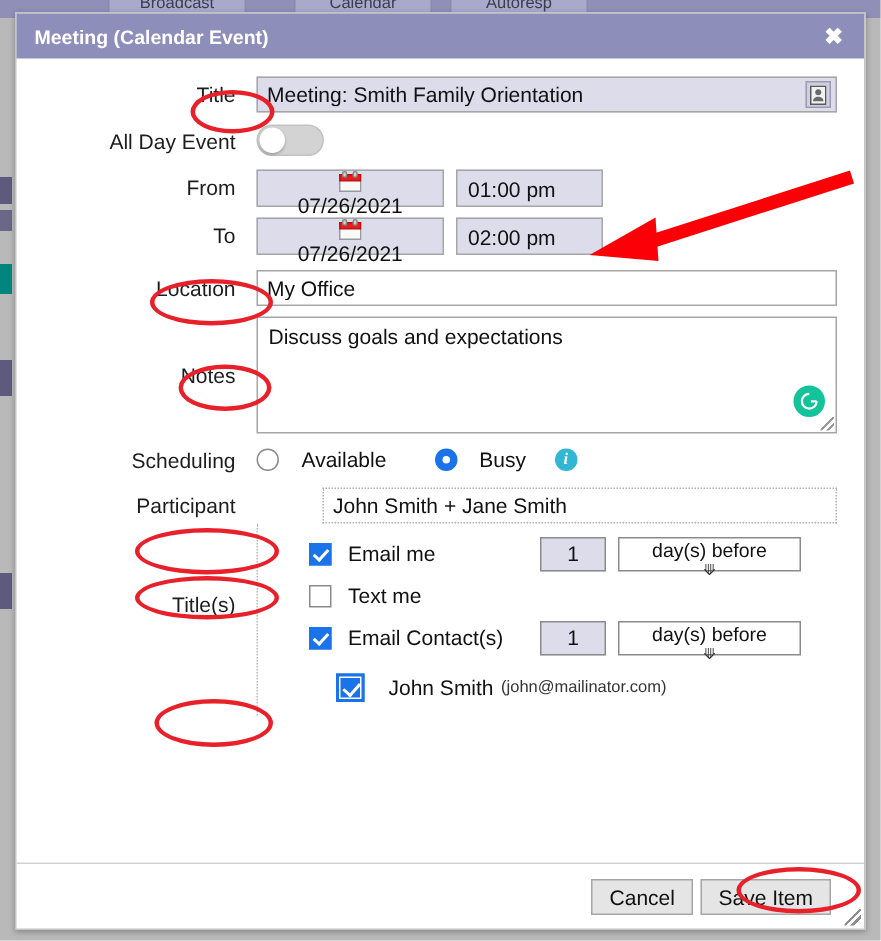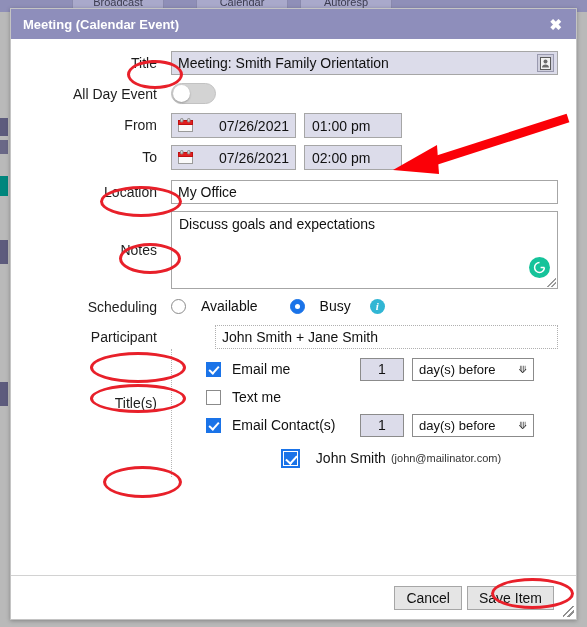--- a/index.html
+++ b/index.html
@@ -78,21 +78,21 @@
   #allday-toggle::after {
     content:""; position:absolute; left:1px; top:1px;
     width:17px; height:17px; border-radius:50%; background:#fff;
     box-shadow:0 1px 2px rgba(0,0,0,.28);
   }
 
   
   .dt-row { display:flex; gap:8px; }
   .date-box {
     width:125px; height:25px; background:#dcdcea; border:1px solid #a6a6a6;
-    display:flex; align-items:center; padding:0 6px; cursor:pointer;
+    display:flex; align-items:center; padding:0 6px; cursor:pointer;flex-direction:column;
   }
   .date-box .dtext { flex:1; text-align:right; font-size:14px; color:#111; }
   .cal-ico { width:15px; height:15px; position:relative; flex:0 0 15px; }
   .time-box {
     width:98px; height:25px; background:#dcdcea; border:1px solid #a6a6a6;
     display:flex; align-items:center; padding:0 7px;
     font-size:14px; color:#111; cursor:pointer;
   }
 
   
@@ -158,27 +158,27 @@
     transform:rotate(42deg);
   }
   .chk-lbl { font-size:14px; color:#111; margin-left:11px; width:128px; }
   .num-box {
     width:44px; height:23px; background:#dcdcea; border:1px solid #8b8b8b;
     font-size:14px; color:#111; text-align:center; line-height:21px; cursor:text;
   }
   .sel-box {
     width:122px; height:23px; background:#fff; border:1px solid #8b8b8b;
     font-size:13px; color:#111; margin-left:8px; padding:0 6px;
-    display:flex; align-items:center; cursor:pointer;
+    display:flex; align-items:center; cursor:pointer;flex-direction:column;
   }
   .sel-box .stext { flex:1; }
   .caret { font-size:10px; color:#333; }
 
   
-  #contact-row { display:flex; align-items:center; height:34px; margin-top:2px;justify-content:center; }
+  #contact-row { display:flex; align-items:center; height:34px; margin-top:2px; }
   #contact-chk {
     width:19px; height:19px; background:#1a73e8; border:2px solid #1a73e8;
     position:relative; cursor:pointer; flex:0 0 19px; margin-left:46px;
     outline:1px solid #fff; outline-offset:-3px;
   }
   #contact-chk::after {
     content:""; position:absolute; left:5px; top:2px;
     width:5px; height:9px; border:solid #fff; border-width:0 2px 2px 0;
     transform:rotate(42deg);
   }

